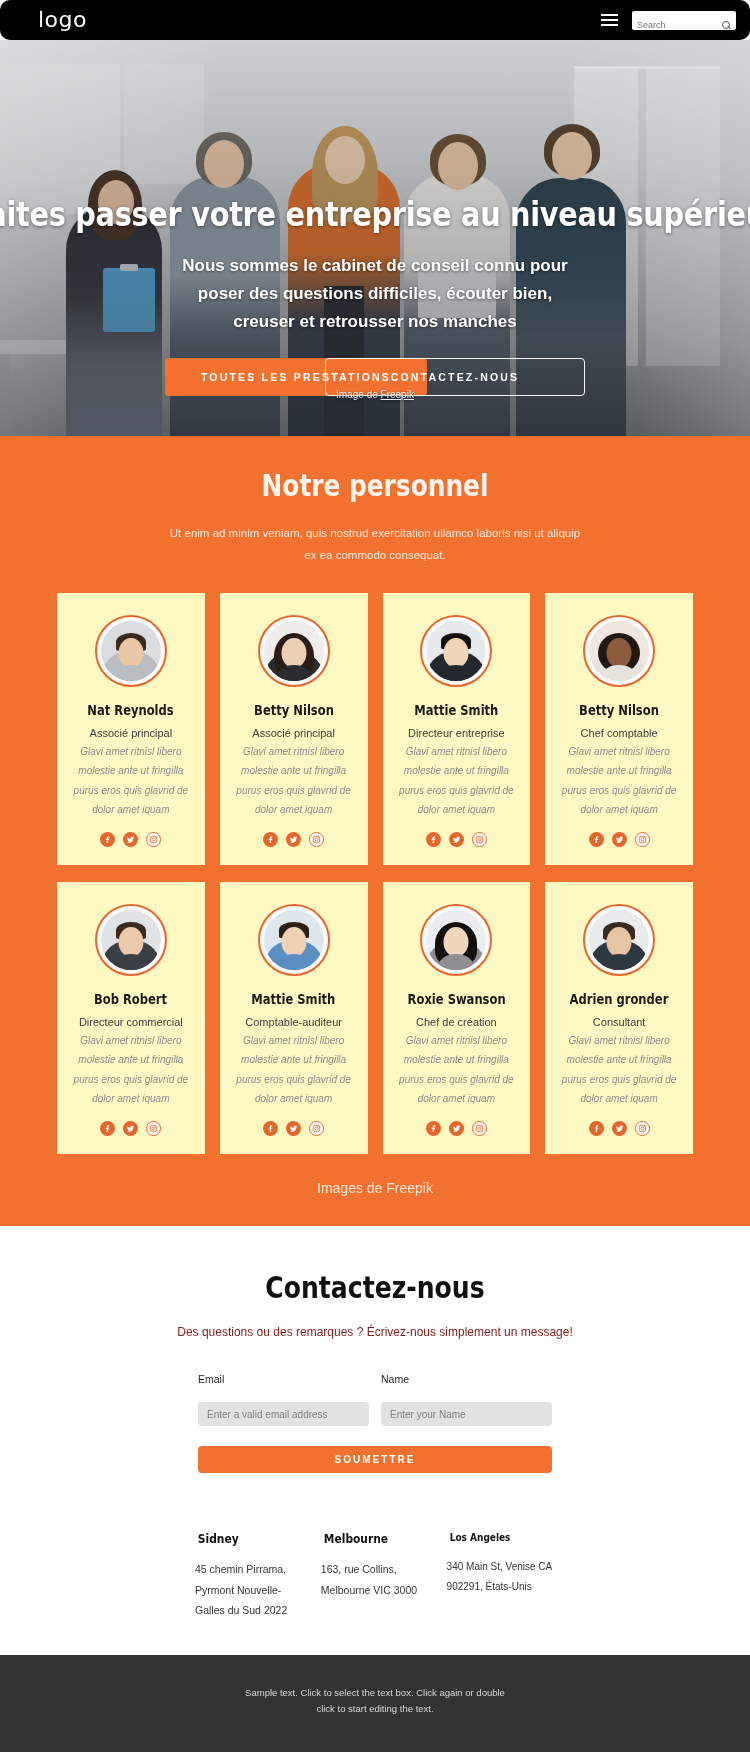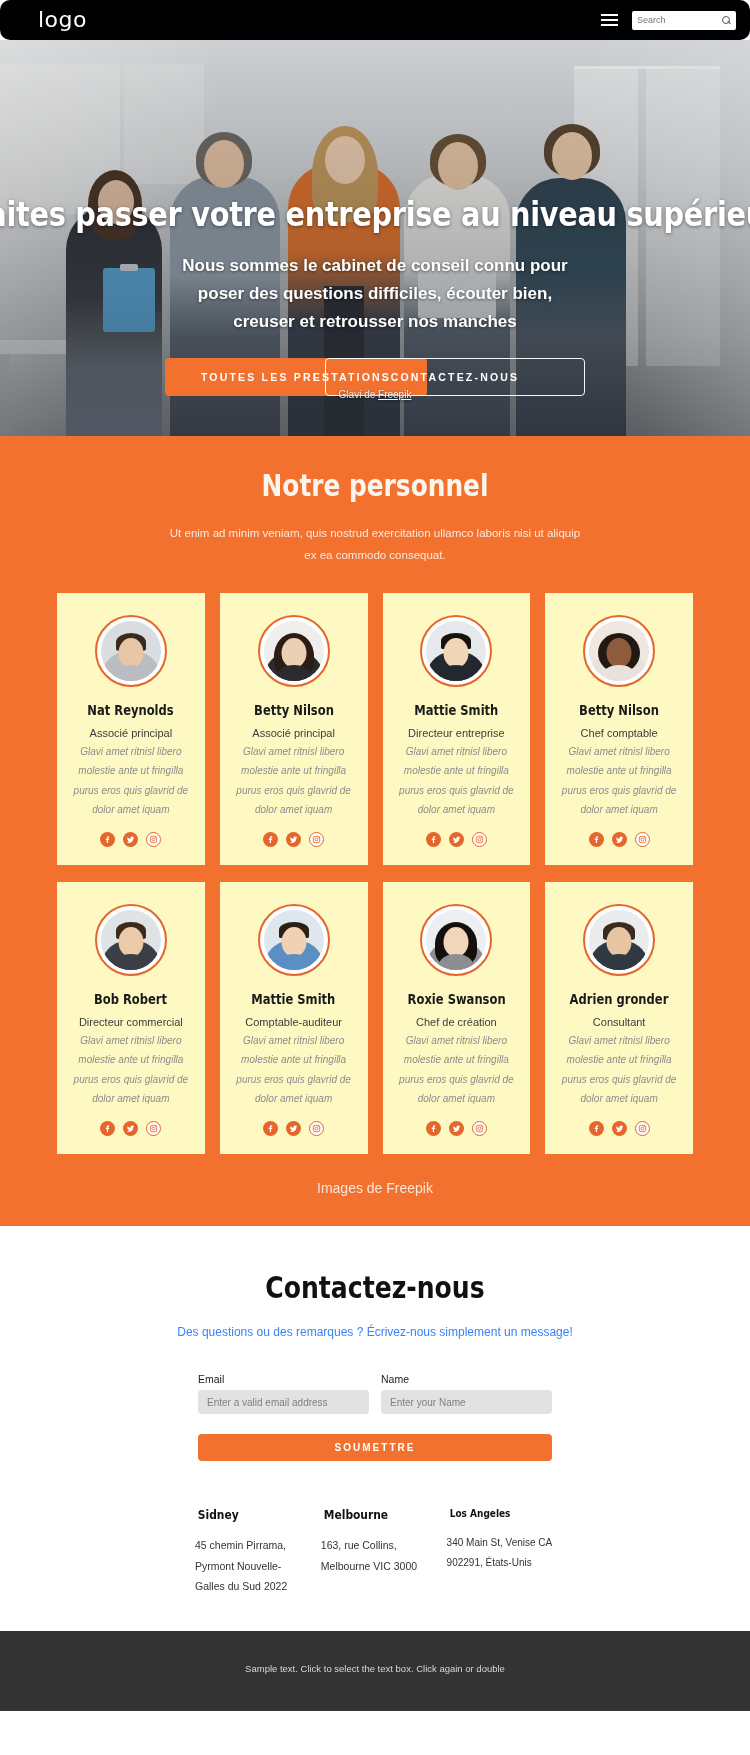--- a/index.html
+++ b/index.html
@@ -36,21 +36,21 @@
     display: flex;
     align-items: center;
     gap: 14px;
   }
   .hamburger { width: 17px; display: flex; flex-direction: column; gap: 3px; cursor: pointer; }
   .hamburger i { display: block; height: 2px; background: #ffffff; width: 100%; }
   .searchbox {
     width: 104px; height: 19px;
     background: #ffffff;
     border-radius: 2px;
-    display: flex; align-items: center;
+    display: flex; align-items: flex-end;
     padding: 0 5px;
     position: relative;
   }
   .searchbox input {
     border: 0; outline: 0; width: 100%;
     font-family: "Liberation Sans", sans-serif;
     font-size: 9px; color: #777; background: transparent;
   }
   .search-ico { width: 9px; height: 9px; flex: 0 0 9px; position: relative; }
   .search-ico::before {
@@ -277,31 +277,31 @@
     font-size: 30px;
     font-weight: 700;
     color: #111111;
     transform: scaleX(0.93);
   }
   .contact-sub {
     margin: 18px auto 0;
     width: 400px;
     text-align: center;
     font-size: 12px;
-    color: #3b82f6;
+    color: #7f1d1d;
     line-height: 1.55;
   }
   .form {
     width: 354px;
     margin: 32px auto 0;
     display: flex;
     flex-direction: column;
   }
   .fields { display: flex; gap: 12px; }
-  .field { flex: 1; display: flex; flex-direction: column; }
+  .field { flex: 1; display: flex; flex-direction: column; gap: 12px; }
   .field label {
     font-size: 10.5px;
     color: #222;
     margin-bottom: 5px;
   }
   .field input {
     height: 24px;
     background: #E2E2E2;
     border: 0;
     border-radius: 4px;
@@ -319,21 +319,21 @@
     border: 0; border-radius: 4px;
     color: #ffffff;
     font-size: 10px;
     font-weight: 700;
     letter-spacing: 2px;
     cursor: pointer;
     font-family: "Liberation Sans", sans-serif;
   }
   .addresses {
     width: 360px;
-    margin: 46px auto 0;
+    margin: 58px auto 0;
     display: grid;
     grid-template-columns: 1.05fr 1.05fr 1fr;
     gap: 0 12px;
   }
   .addr h4 {
     font-family: "DejaVu Sans Condensed","Liberation Sans Narrow","Liberation Sans", sans-serif;
     font-size: 12.5px;
     font-weight: 700;
     color: #111;
     margin-bottom: 13px;
@@ -423,21 +423,21 @@
     <div class="hero-inner">
       <div class="hero-title">Faites passer votre entreprise au niveau supérieur</div>
       <div class="hero-sub">Nous sommes le cabinet de conseil connu pour poser des questions difficiles, écouter bien, creuser et retrousser nos manches</div>
       <div class="hero-btns">
         <button class="btn-primary">TOUTES LES PRESTATIONS</button>
         <button class="btn-ghost">CONTACTEZ-NOUS</button>
       </div>
     </div>
 
     <div class="hero-credit">
-      <span>Glavi de </span><a href="#">Freepik</a>
+      <span>Image de </span><a href="#">Freepik</a>
     </div>
   </div>
 
   <div class="team">
     <h2>Notre personnel</h2>
     <div class="team-sub">Ut enim ad minim veniam, quis nostrud exercitation ullamco laboris nisi ut aliquip ex ea commodo consequat.</div>
 
     <div class="cards" id="cards">
         <div class="card">
           <div class="avatar">
@@ -737,15 +737,16 @@
         </div>
         <div class="addr small">
           <h4>Los Angeles</h4>
           <p>340 Main St, Venise CA 902291, États-Unis</p>
         </div>
       </div>
   </div>
 
   <div class="footer">
     <p>Sample text. Click to select the text box. Click again or double</p>
+    <p>click to start editing the text.</p>
   </div>
 
 </div>
 
 </body></html>

